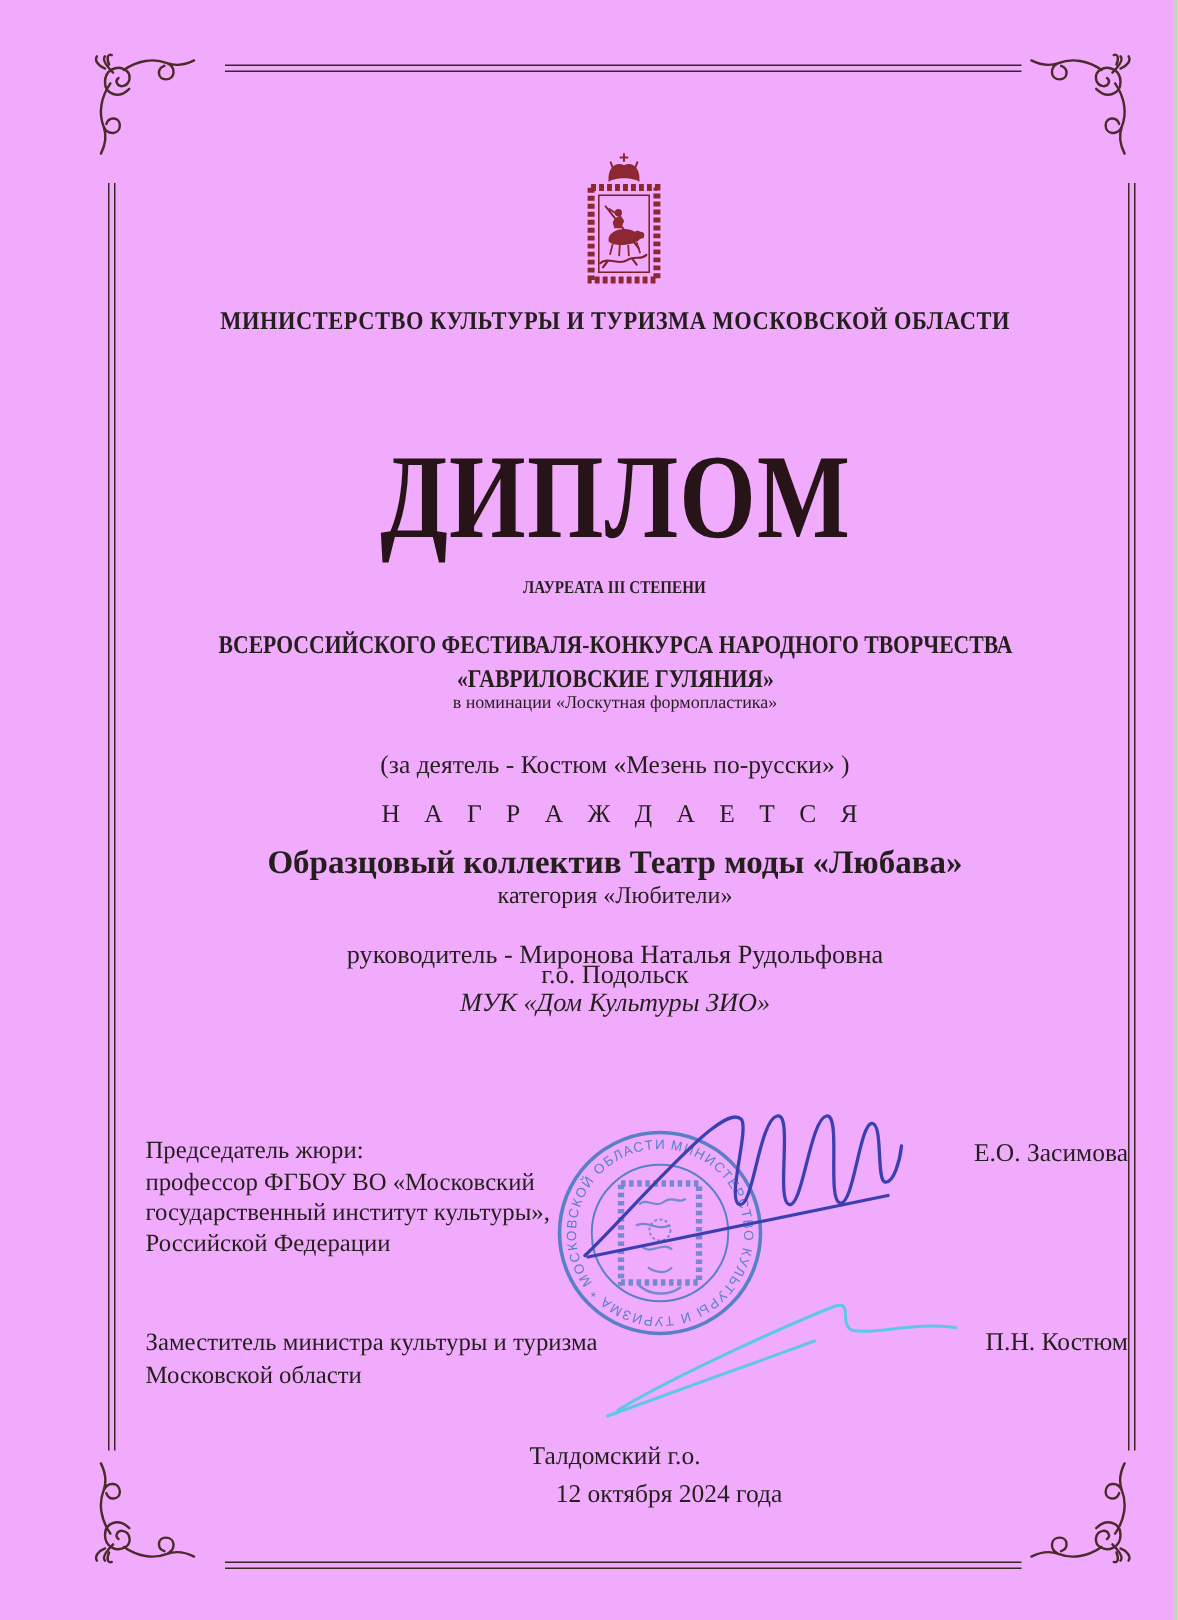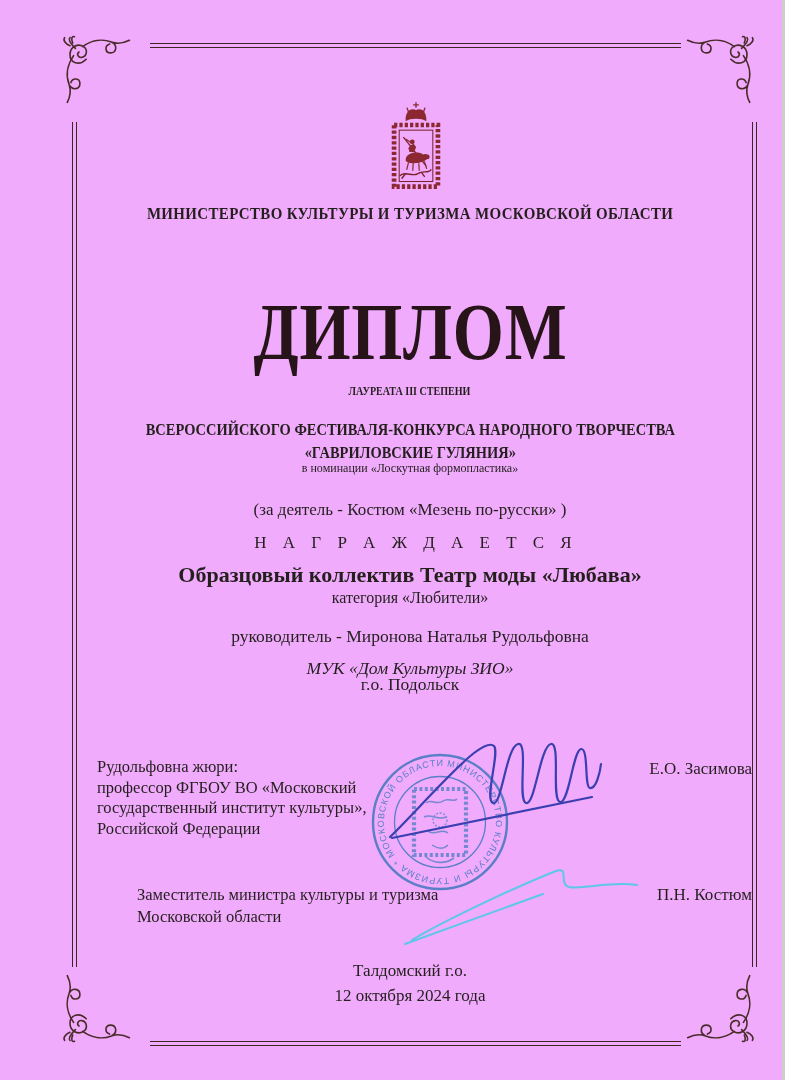--- a/index.html
+++ b/index.html
@@ -32,27 +32,27 @@
   .fest1{top:420px; font-size:17px; font-weight:bold;}
   .fest2{top:443px; font-size:17px; font-weight:bold;}
   .fest1>span,.fest2>span{transform:scaleX(.85);}
   .nom1{top:461px; font-size:12px;}
   .nom2{top:500px; font-size:17px;}
   .awarded{top:533px; font-size:17px; letter-spacing:6px; text-indent:6px;}
   .recipient{top:562px; font-size:22px; font-weight:bold;}
   .category{top:589px; font-size:16px;}
   .leader{top:626px; font-size:17.5px;}
   .org{top:658px; font-size:17.5px;font-style:italic;}
-  .city{top:674px; font-size:17.5px;}
+  .city{top:639px; font-size:17.5px;}
   .place{top:961px; font-size:17px;}
-  .date{top:986px; font-size:17px;}
+  .date{top:986px; font-size:17px;padding-left:36px;}
   
   .block{position:absolute; font-size:16.5px; line-height:20.5px; white-space:nowrap;}
   .jury-block{left:97px; top:757px;}
-  .deputy-block{left:97px; top:884px; line-height:22px;margin-left:40px;}
+  .deputy-block{left:97px; top:884px; line-height:22px;}
   .sig-name{position:absolute; right:33px; font-size:17px; white-space:nowrap;}
   .name-zasimova{top:759px;}
   .name-rodin{top:885px;}
   
   .coat{position:absolute; left:388px; top:100px; width:56px; height:93px;}
   .stamp{position:absolute; left:365px; top:747px; width:150px; height:150px; opacity:.92;}
   .sigs{position:absolute; left:360px; top:726px; width:300px; height:230px;}
   svg{display:block;}
 </style>
 </head>
@@ -119,21 +119,21 @@
   <div class="cl nom1"><span>в номинации «Лоскутная формопластика»</span></div>
   <div class="cl nom2"><span>(за деятель - Костюм «Мезень по-русски» )</span></div>
   <div class="cl awarded"><span>Н А Г Р А Ж Д А Е Т С Я</span></div>
   <div class="cl recipient"><span>Образцовый коллектив Театр моды «Любава»</span></div>
   <div class="cl category"><span>категория «Любители»</span></div>
   <div class="cl leader"><span>руководитель - Миронова Наталья Рудольфовна</span></div>
   <div class="cl org"><span>МУК «Дом Культуры ЗИО»</span></div>
   <div class="cl city"><span>г.о. Подольск</span></div>
 
   <div class="block jury-block">
-    <div>Рудольфовна жюри:</div>
+    <div>Председатель жюри:</div>
     <div>профессор ФГБОУ ВО «Московский</div>
     <div>государственный институт культуры»,</div>
     <div>Российской Федерации</div>
   </div>
   <div class="sig-name name-zasimova">Е.О. Засимова</div>
 
   <div class="block deputy-block">
     <div>Заместитель министра культуры и туризма</div>
     <div>Московской области</div>
   </div>

